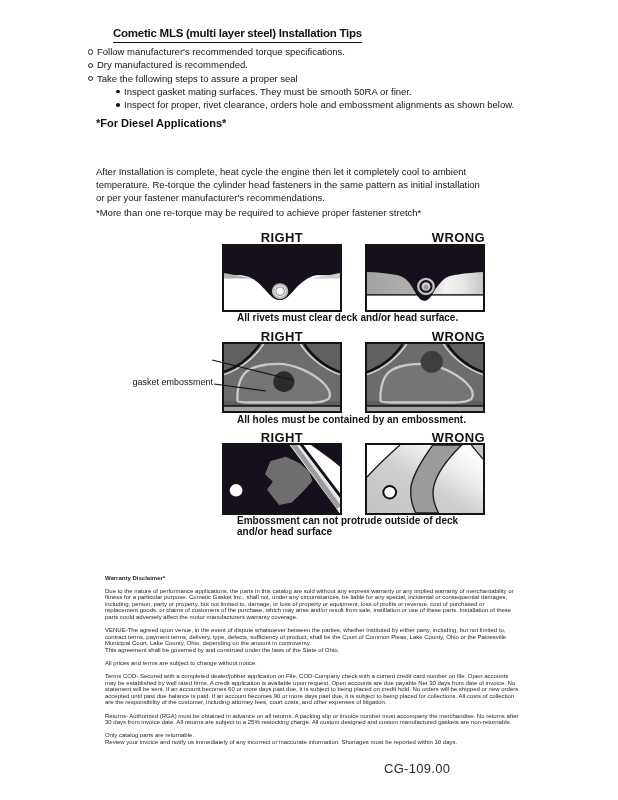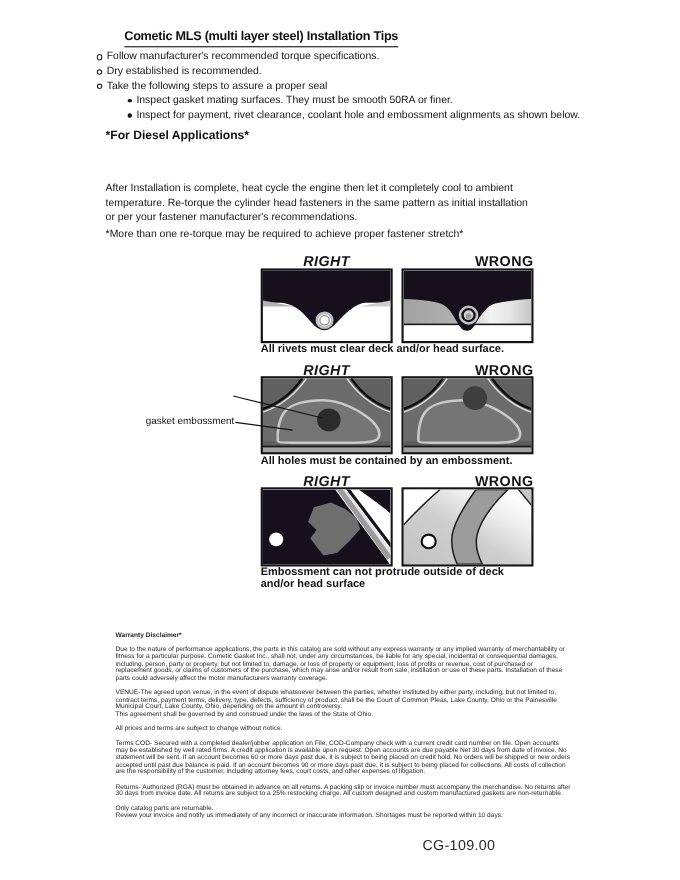--- a/index.html
+++ b/index.html
@@ -33,41 +33,41 @@
   .caption{left:237px;font-size:10px;font-weight:700;color:#131313;line-height:10.5px;}
   .callout{font-size:9px;line-height:9px;color:#131313;}
   .callout.coolant{left:90px;top:345px;width:121px;text-align:right;}
   .callout.emboss{left:90px;top:378px;width:123px;text-align:right;}
   
   .panel{border:2px solid #141414;box-sizing:border-box;background:#fff;}
   .panel svg{display:block;width:100%;height:100%;}
   .r1{top:244px;width:120px;height:68px;}
   .r2{top:342px;width:120px;height:71px;}
   .r3{top:443px;width:120px;height:72px;}
-  .colL{left:237px;font-style:italic;} .colR{left:365px;text-align:right;}
+  .colL{left:222px;} .colR{left:365px;text-align:right;}
   #leader-lines{left:0;top:0;width:618px;height:800px;pointer-events:none;}
   
   .legal{left:105px;top:575px;width:414px;font-size:6px;line-height:6.6px;color:#262626;}
   .legal .lh{font-weight:bold;margin-bottom:6px;}
   .legal .lp{margin-bottom:6.5px;}
   .footer-code{left:384px;top:761px;font-size:13px;letter-spacing:0.3px;color:#2b2b2b;}
 </style>
 </head>
 <body>
 
 <div id="page">
 
   <div class="abs title">Cometic MLS (multi layer steel) Installation Tips</div>
 
   <div class="abs tips">
     <div class="bullet">Follow manufacturer's recommended torque specifications.</div>
-    <div class="bullet">Dry established is recommended.</div>
+    <div class="bullet">Dry manufactured is recommended.</div>
     <div class="bullet">Take the following steps to assure a proper seal</div>
     <div class="subbullet">Inspect gasket mating surfaces.  They must be smooth 50RA or finer.</div>
-    <div class="subbullet">Inspect for payment, rivet clearance, coolant hole and embossment alignments as shown below.</div>
+    <div class="subbullet">Inspect for proper, rivet clearance, orders hole and embossment alignments as shown below.</div>
   </div>
 
   <div class="abs diesel-h">*For Diesel Applications*</div>
   <div class="abs body-par" style="top:207px;">*More than one re-torque may be required to achieve proper fastener stretch*</div>
   <div class="abs body-par pre" style="top:166px;">After Installation is complete, heat cycle the engine then let it completely cool to ambient
 temperature. Re-torque the cylinder head fasteners in the same pattern as initial installation
 or per your fastener manufacturer's recommendations.</div>
 
   <div class="abs rw-label colL" style="top:230px;">RIGHT</div>
   <div class="abs rw-label colR" style="top:230px;">WRONG</div>

